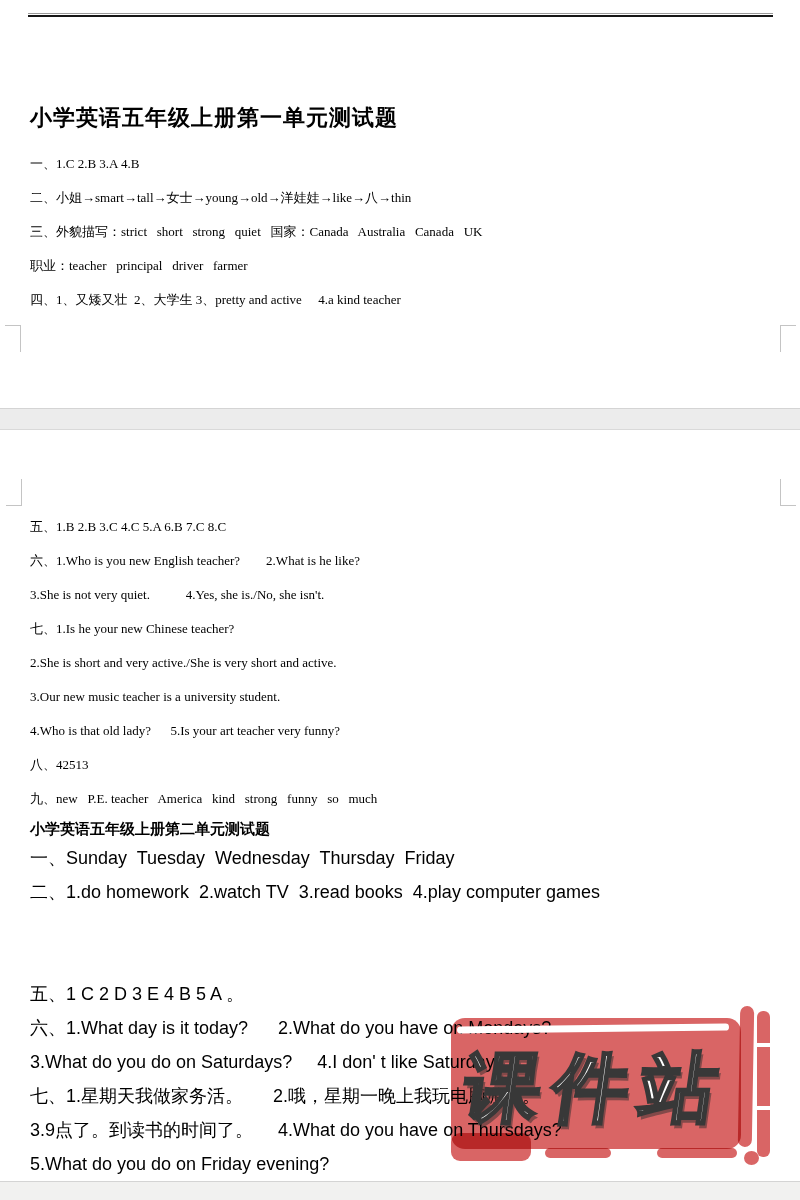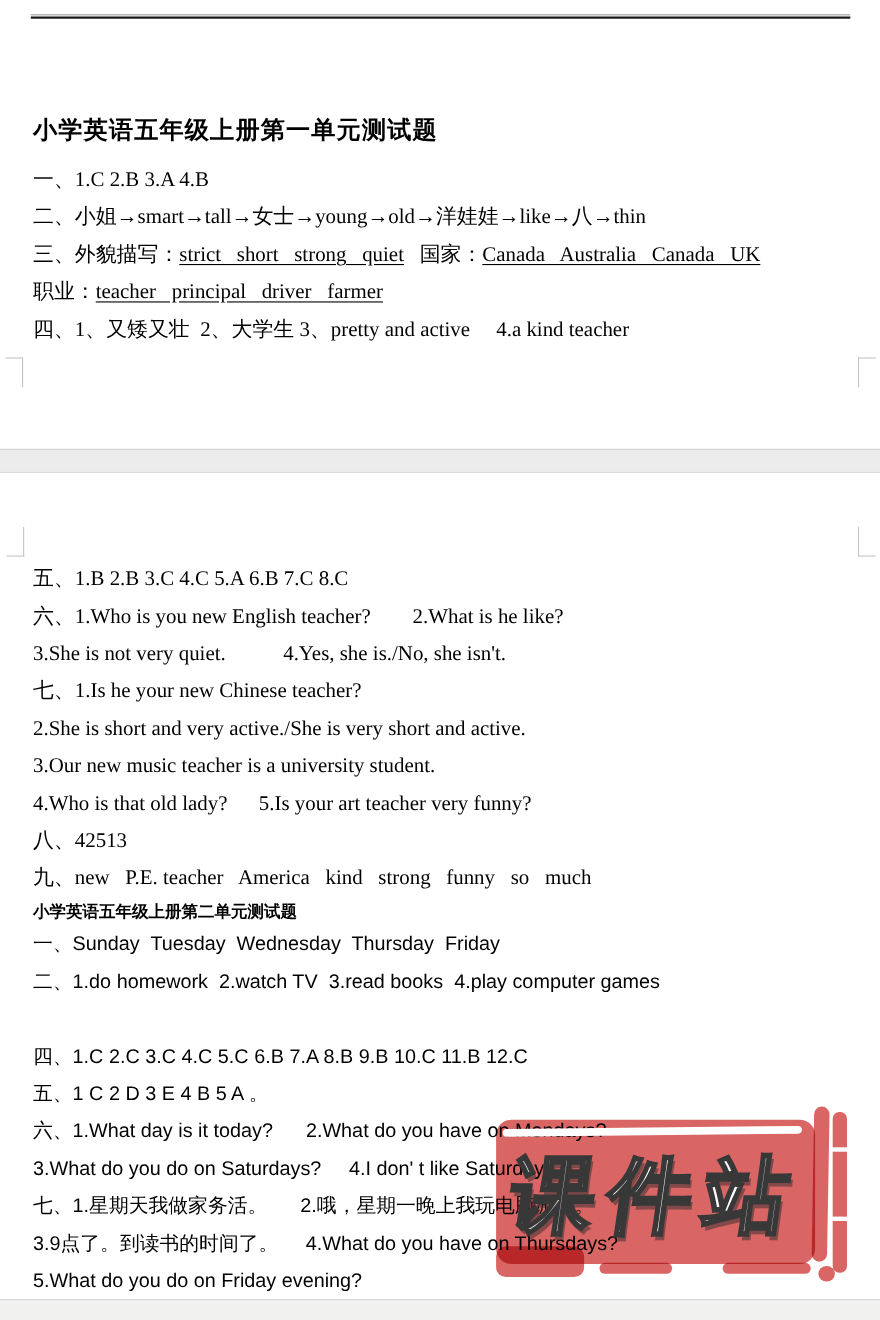--- a/index.html
+++ b/index.html
@@ -5,22 +5,22 @@
   html,body{margin:0;padding:0;background:#ffffff;}
   .screen{
     position:relative;width:800px;height:1200px;overflow:hidden;background:#ffffff;
     font-family:"Liberation Serif","DejaVu Serif",serif;color:#000;
   }
   
   .top-rule-gray{position:absolute;left:28px;top:13px;width:745px;height:0;border-top:1px solid #9a9a9a;}
   .top-rule-dark{position:absolute;left:28px;top:15px;width:745px;height:2px;background:#161616;}
 
   .doc-title{position:absolute;left:30px;top:103px;font-size:22px;font-weight:bold;letter-spacing:1px;white-space:pre;}
-  .line{position:absolute;left:30px;font-size:19px;line-height:21px;white-space:pre-wrap;width:740px;}
-  .u{text-decoration:underline;text-underline-offset:3px;margin-top:12px;}
+  .line{position:absolute;left:30px;font-size:13px;line-height:21px;white-space:pre-wrap;width:740px;}
+  .u{text-underline-offset:3px;margin-top:12px;}
 
   
   .mark{position:absolute;width:15px;height:26px;border:0 solid #c4c4c4;}
   .mark.bl{border-top-width:1px;border-right-width:1px;}
   .mark.br{border-top-width:1px;border-left-width:1px;}
   .mark.tl{border-bottom-width:1px;border-right-width:1px;}
   .mark.tr{border-bottom-width:1px;border-left-width:1px;}
 
   
   .page-sep{position:absolute;left:0;width:800px;background:#ececec;border-top:1px solid #d4d4d4;border-bottom:1px solid #d9d9d9;}
@@ -82,21 +82,20 @@
   <div class="line" style="top:618px">七、1.Is he your new Chinese teacher?</div>
   <div class="line" style="top:652px">2.She is short and very active./She is very short and active.</div>
   <div class="line" style="top:686px">3.Our new music teacher is a university student.</div>
   <div class="line" style="top:720px">4.Who is that old lady?      5.Is your art teacher very funny?</div>
   <div class="line" style="top:754px">八、42513</div>
   <div class="line" style="top:788px">九、new   P.E. teacher   America   kind   strong   funny   so   much</div>
 
   <div class="unit2-title">小学英语五年级上册第二单元测试题</div>
   <div class="line mono" style="top:848px">一、Sunday  Tuesday  Wednesday  Thursday  Friday</div>
   <div class="line mono" style="top:882px">二、1.do homework  2.watch TV  3.read books  4.play computer games</div>
-  <div class="line mono" style="top:950px">四、1.C 2.C 3.C 4.C 5.C 6.B 7.A 8.B 9.B 10.C 11.B 12.C</div>
   <div class="line mono" style="top:984px">五、1 C 2 D 3 E 4 B 5 A 。</div>
   <div class="line mono" style="top:1018px">六、1.What day is it today?      2.What do you have on Mondays?</div>
   <div class="line mono" style="top:1052px">3.What do you do on Saturdays?     4.I don' t like Saturdays.</div>
   <div class="line mono" style="top:1086px">七、1.星期天我做家务活。      2.哦，星期一晚上我玩电脑游戏。</div>
   <div class="line mono" style="top:1120px">3.9点了。到读书的时间了。     4.What do you have on Thursdays?</div>
   <div class="line mono" style="top:1154px">5.What do you do on Friday evening?</div>
 
   <div>
     <div class="stamp-part stamp-main"></div>
     <div class="stamp-part stamp-d4"></div>

